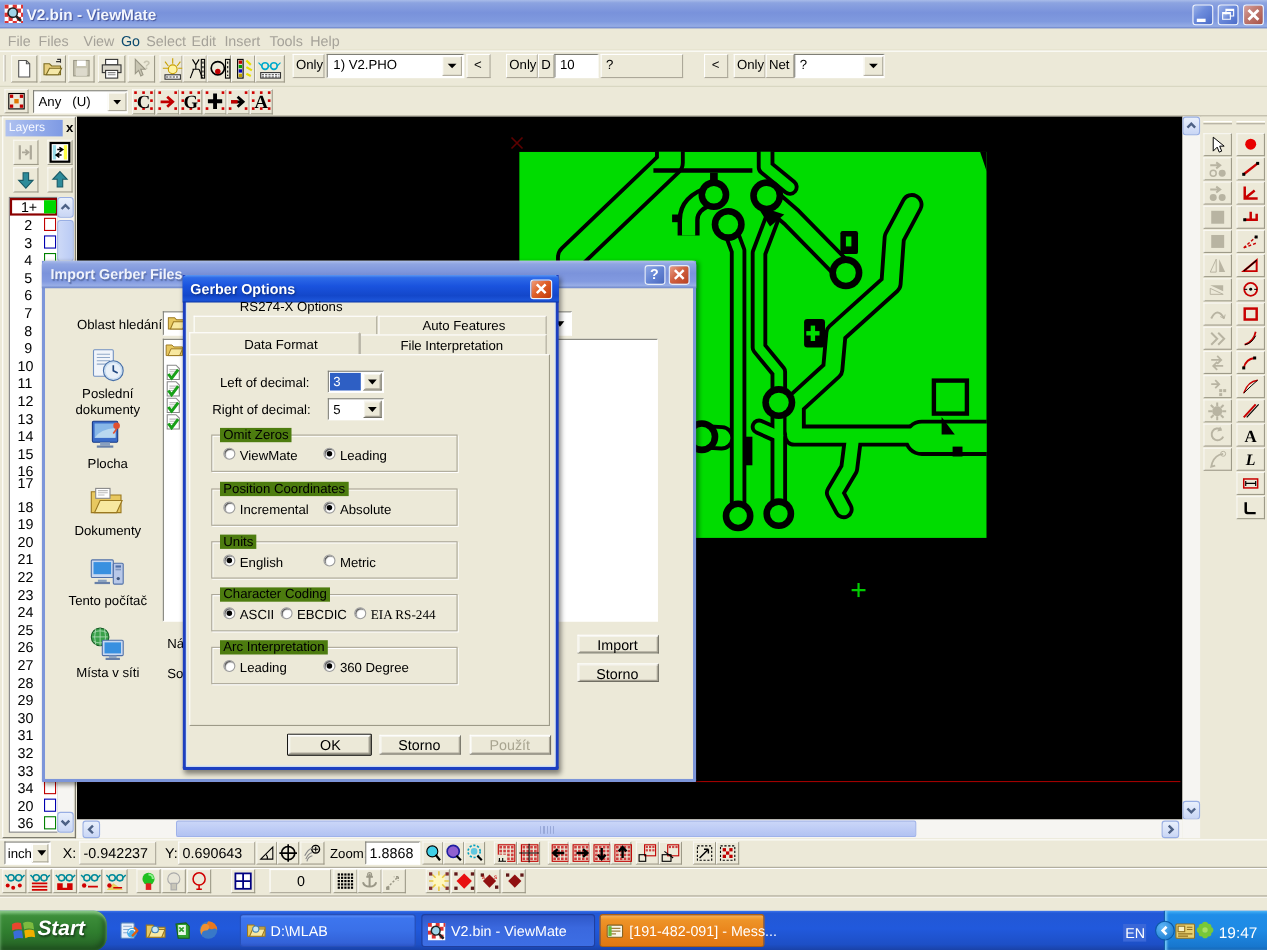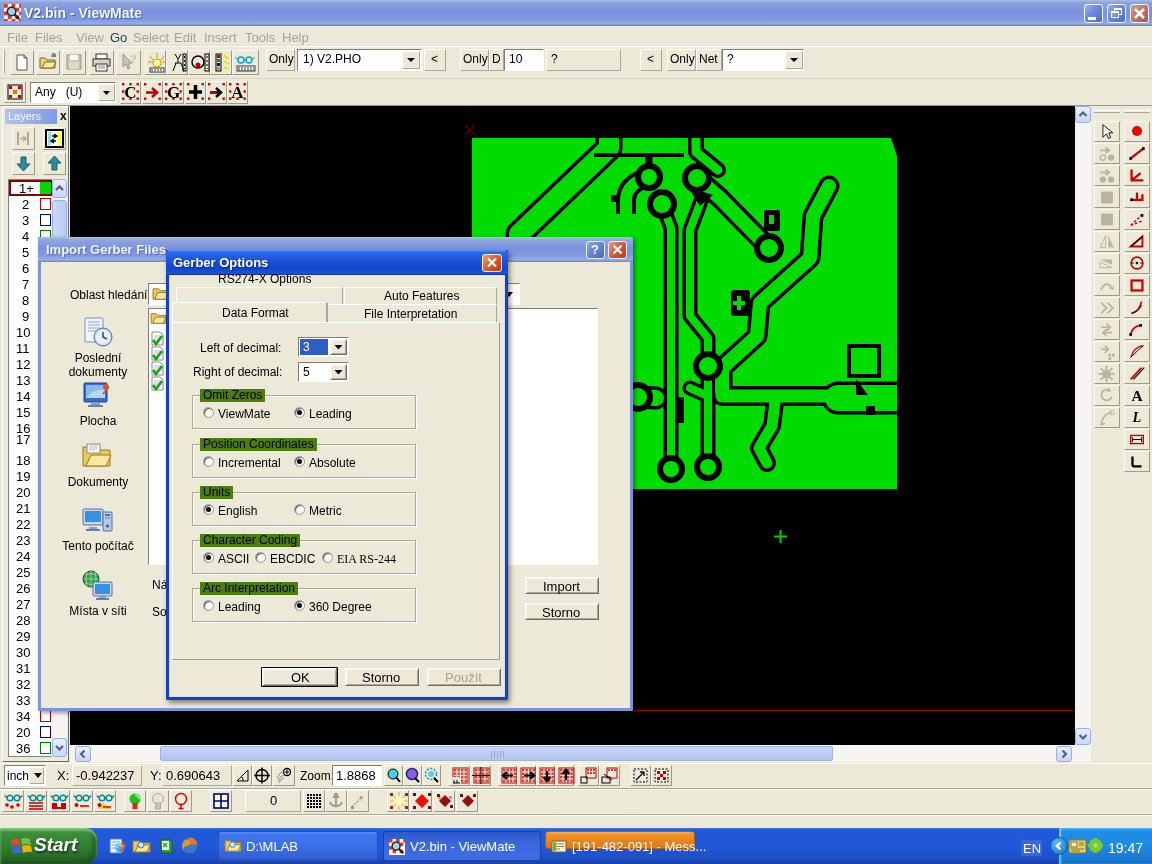--- a/index.html
+++ b/index.html
@@ -1025,21 +1025,21 @@
         <rect x="0" y="8" width="4" height="4"></rect>
         <rect x="8" y="8" width="4" height="4"></rect>
         <rect x="4" y="12" width="4" height="4"></rect>
         <rect x="12" y="12" width="4" height="4"></rect>
       </g>
       <circle cx="8" cy="8" r="4.5" fill="#9fd4e8" stroke="#222" stroke-width="1.5"></circle>
       <line x1="11" y1="11" x2="16" y2="16" stroke="#222" stroke-width="2.5"></line>
     </svg>
     <div class="txt" style="left:26px;top:7px;font-size:13px;color:#fff;">V2.bin - ViewMate</div>
   </div>
-<div class="abs" style="left:545px;top:831px;width:150px;height:18px;border-radius:3px;background:linear-gradient(180deg,#F8B050 0%,#EE9428 15%,#E8821A 60%,#DE7812 100%);border:1px solid #B06010;">
+<div class="abs" style="left:545px;top:831px;width:150px;height:30px;border-radius:3px;background:linear-gradient(180deg,#F8B050 0%,#EE9428 15%,#E8821A 60%,#DE7812 100%);border:1px solid #B06010;">
     <svg class="abs" style="left:5px;top:7px" width="16" height="15" viewBox="0 0 16 15">
       <rect x="1" y="2" width="14" height="11" rx="1" fill="#F8F4E8" stroke="#806020"></rect>
       <path d="M3 5 h10 M3 7.5 h10 M3 10 h6" stroke="#A08040"></path>
       <rect x="2" y="3" width="3" height="9" fill="#68B838"></rect>
     </svg>
     <div class="txt" style="left:26px;top:7px;font-size:13px;color:#fff;">[191-482-091] - Mess...</div>
   </div>
 <div class="abs" style="left:1021px;top:840px;width:21px;height:16px;background:#3A67D8;"></div>
 <div class="txt" style="left:1023px;top:841px;font-size:13px;color:#fff;">EN</div>
 <div class="abs" style="left:1058px;top:828px;width:94px;height:36px;background:linear-gradient(180deg,#3BACF5 0%,#1F8DE8 10%,#1E8AE4 50%,#1877CE 90%,#1260B0 100%);border-left:1px solid #1060A8;box-shadow:inset 2px 0 2px #72C6F8;"></div>

